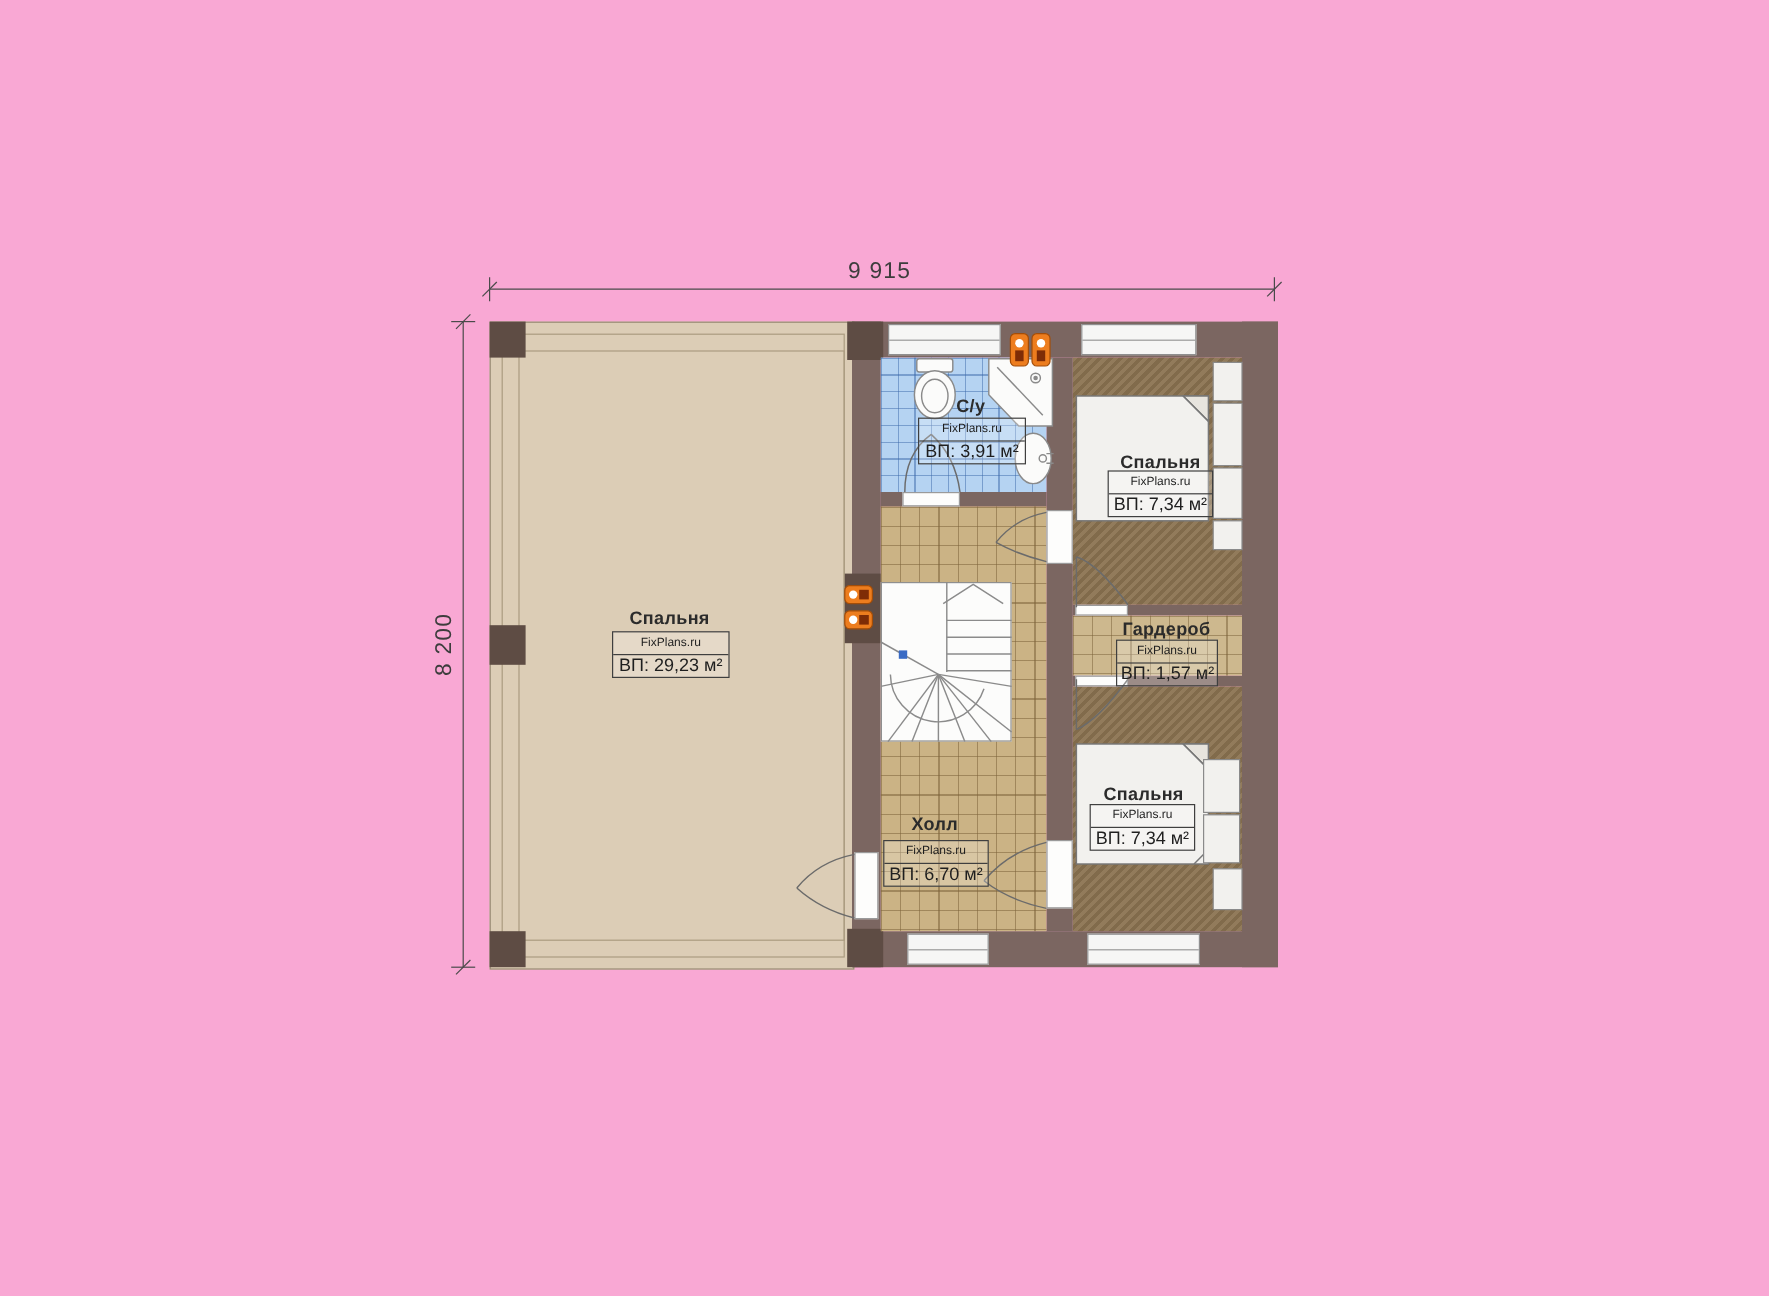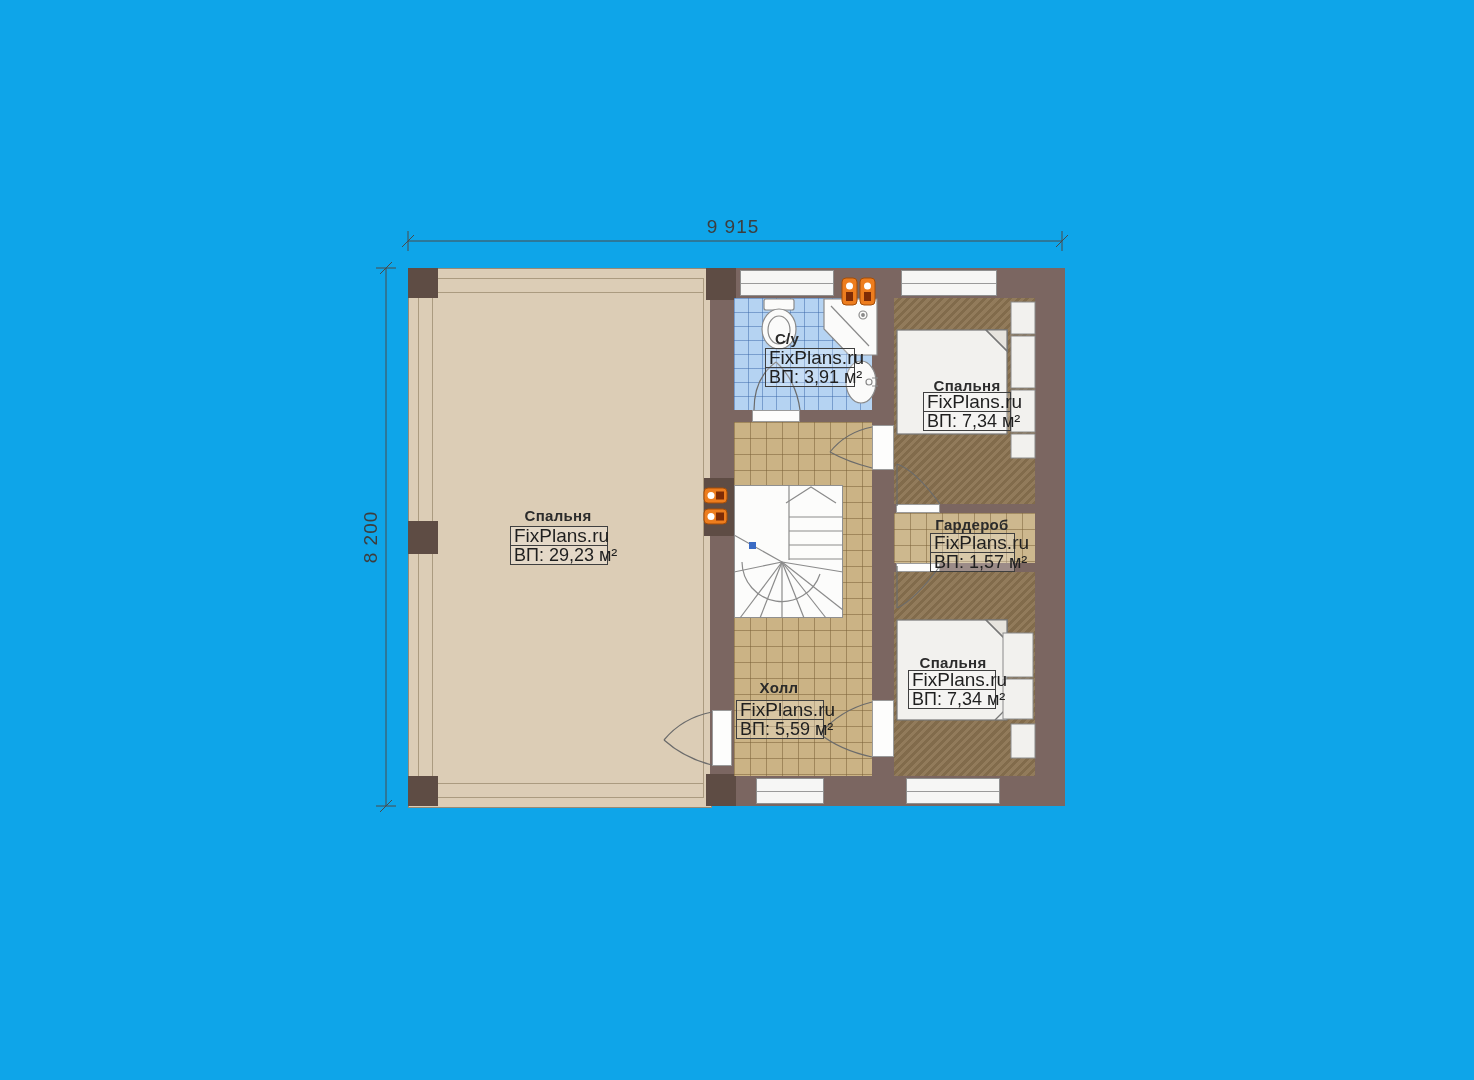--- a/index.html
+++ b/index.html
@@ -1,17 +1,17 @@
 <!DOCTYPE html>
 <html><head>
 <meta charset="utf-8">
 <style>
   html,body{margin:0;padding:0;background:#ffffff;}
   body{font-family:"Liberation Sans", sans-serif;}
-  .canvas{position:relative;width:1474px;height:1080px;background:#0ea5e9;overflow:hidden;}
+  .canvas{position:relative;width:1474px;height:1080px;background:#f9a8d4;overflow:hidden;}
   .abs{position:absolute;}
   
   .wall{background:#7b6661;}
   .column{background:#5e4c44;}
   .balcony{background:#dccdb6;border:1px solid #988a74;}
   .balcony-inner{border:1px solid #ab9b80;}
   
   .floor-hall{background-color:#cbb385;
     background-image:repeating-linear-gradient(to right, rgba(125,99,58,.55) 0 1px, transparent 1px 16px),
                      repeating-linear-gradient(to bottom, rgba(125,99,58,.55) 0 1px, transparent 1px 16px);}
@@ -24,22 +24,22 @@
   .floor-bedroom{background-color:#8b7351;
     background-image:repeating-linear-gradient(135deg, rgba(255,255,255,.06) 0 3px, rgba(0,0,0,.07) 3px 6px);}
   
   .window{background:#f6f6f5;border:1px solid #8f8f8f;box-sizing:border-box;position:absolute;}
   .window::after{content:"";position:absolute;left:0;right:0;top:50%;height:1px;background:#9a9a9a;}
   .door-leaf{background:#fdfdfc;border:1px solid #9a9a9a;box-sizing:border-box;position:absolute;}
   .stairs{background:#fcfcfb;border:1px solid #8f8f8f;box-sizing:border-box;}
   
   .room-title{font-weight:bold;font-size:15px;color:#2b2b2b;text-align:center;letter-spacing:.3px;}
   .info-box{border:1px solid #3f3f3f;box-sizing:border-box;text-align:center;color:#1f1f1f;background:rgba(255,255,255,.25);}
-  .info-box .row1{font-size:19px;line-height:18px;border-bottom:1px solid #3f3f3f;padding:0 3px;white-space:nowrap;}
-  .info-box .row2{font-size:18px;line-height:18px;padding:0 3px;white-space:nowrap;}
+  .info-box .row1{font-size:10px;line-height:18px;border-bottom:1px solid #3f3f3f;padding:0 3px;white-space:nowrap;}
+  .info-box .row2{font-size:15px;line-height:18px;padding:0 3px;white-space:nowrap;}
   .dim-label{font-size:19px;color:#3d3d3d;text-align:center;letter-spacing:1px;}
 </style>
 </head>
 <body>
 
 <div class="canvas">
 
   <div class="abs balcony" style="left:408px;top:268px;width:302px;height:538px;"></div>
   <div class="abs balcony-inner" style="left:418px;top:278px;width:284px;height:518px;"></div>
   <div class="abs balcony-inner" style="left:432px;top:292px;width:270px;height:490px;"></div>
@@ -190,21 +190,21 @@
 
   <div class="abs dim-label" style="left:693px;top:216px;width:80px;">9 915</div>
   <div class="abs dim-label" style="left:331px;top:526px;width:80px;transform:rotate(-90deg);">8 200</div>
 
   <div class="abs room-title" style="left:498px;top:507px;width:120px;">Спальня</div>
   <div class="abs info-box" style="left:510px;top:526px;width:98px;">
     <div class="row1">FixPlans.ru</div>
     <div class="row2">ВП: 29,23 м²</div>
   </div>
 
-  <div class="abs room-title" style="left:757px;top:330px;width:60px;">С/у</div>
+  <div class="abs room-title" style="left:779px;top:330px;width:60px;">С/у</div>
   <div class="abs info-box" style="left:765px;top:348px;width:90px;">
     <div class="row1">FixPlans.ru</div>
     <div class="row2">ВП: 3,91 м²</div>
   </div>
 
   <div class="abs room-title" style="left:907px;top:377px;width:120px;">Спальня</div>
   <div class="abs info-box" style="left:923px;top:392px;width:88px;">
     <div class="row1">FixPlans.ru</div>
     <div class="row2">ВП: 7,34 м²</div>
   </div>
@@ -217,16 +217,16 @@
 
   <div class="abs room-title" style="left:893px;top:654px;width:120px;">Спальня</div>
   <div class="abs info-box" style="left:908px;top:670px;width:88px;">
     <div class="row1">FixPlans.ru</div>
     <div class="row2">ВП: 7,34 м²</div>
   </div>
 
   <div class="abs room-title" style="left:729px;top:679px;width:100px;">Холл</div>
   <div class="abs info-box" style="left:736px;top:700px;width:88px;">
     <div class="row1">FixPlans.ru</div>
-    <div class="row2">ВП: 5,59 м²</div>
+    <div class="row2">ВП: 6,70 м²</div>
   </div>
 
 </div>
 
 </body></html>

